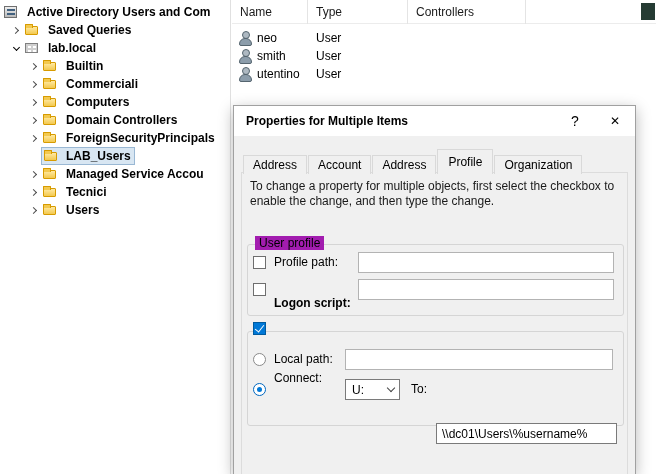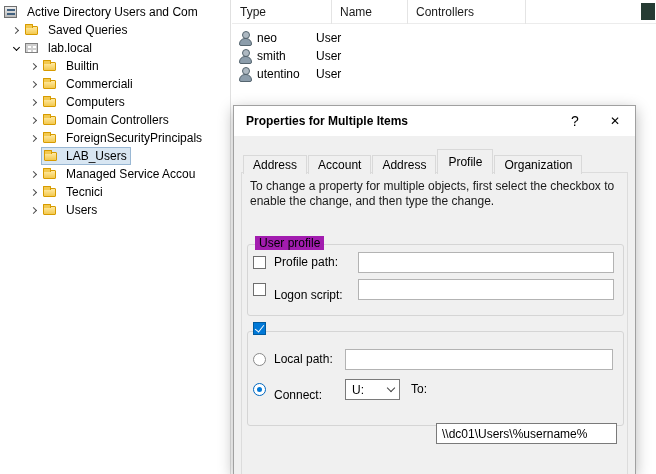--- a/index.html
+++ b/index.html
@@ -1,21 +1,21 @@
 <!DOCTYPE html>
 <html><head>
 <meta charset="utf-8">
 <style>
   * { margin:0; padding:0; box-sizing:border-box; }
   html,body { background:#c8c8c8; }
   body { font-family:"Liberation Sans", sans-serif; }
   .screen { position:relative; width:656px; height:474px; background:#fff; overflow:hidden; font-size:12px; color:#000; }
 
   
-  .tree-panel { position:absolute; left:0; top:0; width:231px; height:474px; background:#fff; border-right:1px solid #e0e0e0; padding-top:3px; z-index:1; }
+  .tree-panel { position:absolute; left:0; top:0; width:231px; height:474px; background:#fff; border-right:1px solid #e0e0e0; padding-top:3px; z-index:1;font-weight:bold; }
   .tree-row { display:flex; align-items:center; height:18px; white-space:nowrap; overflow:hidden; cursor:default; }
   .lvl0 { padding-left:3px; }
   .lvl1 { padding-left:8px; }
   .lvl2 { padding-left:26px; }
   .chev-box { width:16px; height:16px; flex:0 0 16px; display:flex; align-items:center; justify-content:center; }
   .chev-r { width:5px; height:5px; border-top:1.4px solid #4d4d4d; border-right:1.4px solid #4d4d4d; transform:rotate(45deg); margin-right:2px; }
   .chev-d { width:5px; height:5px; border-bottom:1.6px solid #000; border-right:1.6px solid #000; transform:rotate(45deg); margin-bottom:2px; }
   .icon16 { width:16px; height:16px; flex:0 0 16px; position:relative; margin-right:5px; }
   .folder { position:absolute; left:1px; top:4px; width:13px; height:9px; background:linear-gradient(#ffe9a2,#f3c94f); border:1px solid #d79b00; border-radius:1px; }
   .folder::before { content:""; position:absolute; left:-1px; top:-3px; width:6px; height:3px; background:#f3c94f; border:1px solid #d79b00; border-bottom:none; border-radius:1px 1px 0 0; }
@@ -201,22 +201,22 @@
       <span class="icon16">
           <span class="folder"></span>
         </span>
       <span class="tree-label">Users</span>
     </div>
 
   </div>
 
   <div class="list-panel">
     <div class="list-header">
+      <div class="col col-name">Name</div>
       <div class="col col-type">Type</div>
-      <div class="col col-name">Name</div>
       <div class="col col-desc">Controllers</div>
       <div class="col col-fill"></div>
     </div>
     <div class="corner-dark"></div>
 
     <div class="list-rows">
       <div class="list-row">
         <span class="cell-name">
             <span class="user-ic"></span>
             <span>neo</span>
@@ -261,32 +261,32 @@
     <div class="intro">To change a property for multiple objects, first select the checkbox to enable the change, and then type the change.</div>
 
     <span class="gb-label">User profile</span>
     <div class="groupbox gb-user"></div>
 
     <span class="checkbox" style="left:19px; top:150px;"></span>
     <span class="ctl-label" style="left:40px; top:146px;">Profile path:</span>
     <input class="field" style="left: 124px; top: 146px; width: 256px;" value="">
 
     <span class="checkbox" style="left:19px; top:177px;"></span>
-    <span class="ctl-label" style="left:40px; top:179px;">Logon script:</span>
+    <span class="ctl-label" style="left:40px; top:187px;font-weight:bold;">Logon script:</span>
     <input class="field" style="left: 124px; top: 173px; width: 256px;" value="">
 
     <div class="groupbox gb-home"></div>
     <span class="checkbox checked" style="left:19px; top:216px;"></span>
 
     <span class="radio" style="left:19px; top:247px;"></span>
     <span class="ctl-label" style="left:40px; top:243px;">Local path:</span>
     <input class="field" style="left: 111px; top: 243px; width: 268px;" value="">
 
     <span class="radio selected" style="left:19px; top:277px;"></span>
-    <span class="ctl-label" style="left:40px; top:279px;">Connect:</span>
+    <span class="ctl-label" style="left:40px; top:262px;">Connect:</span>
     <div class="dropdown" style="left:111px; top:273px;">
       <span class="dd-val">U:</span>
       <span class="dd-chev">
           <span></span>
         </span>
     </div>
     <span class="ctl-label" style="left:177px; top:273px;">To:</span>
     <input class="field enabled" style="left: 202px; top: 273px; width: 181px;" value="\\dc01\Users\%username%">
 
   </div>

